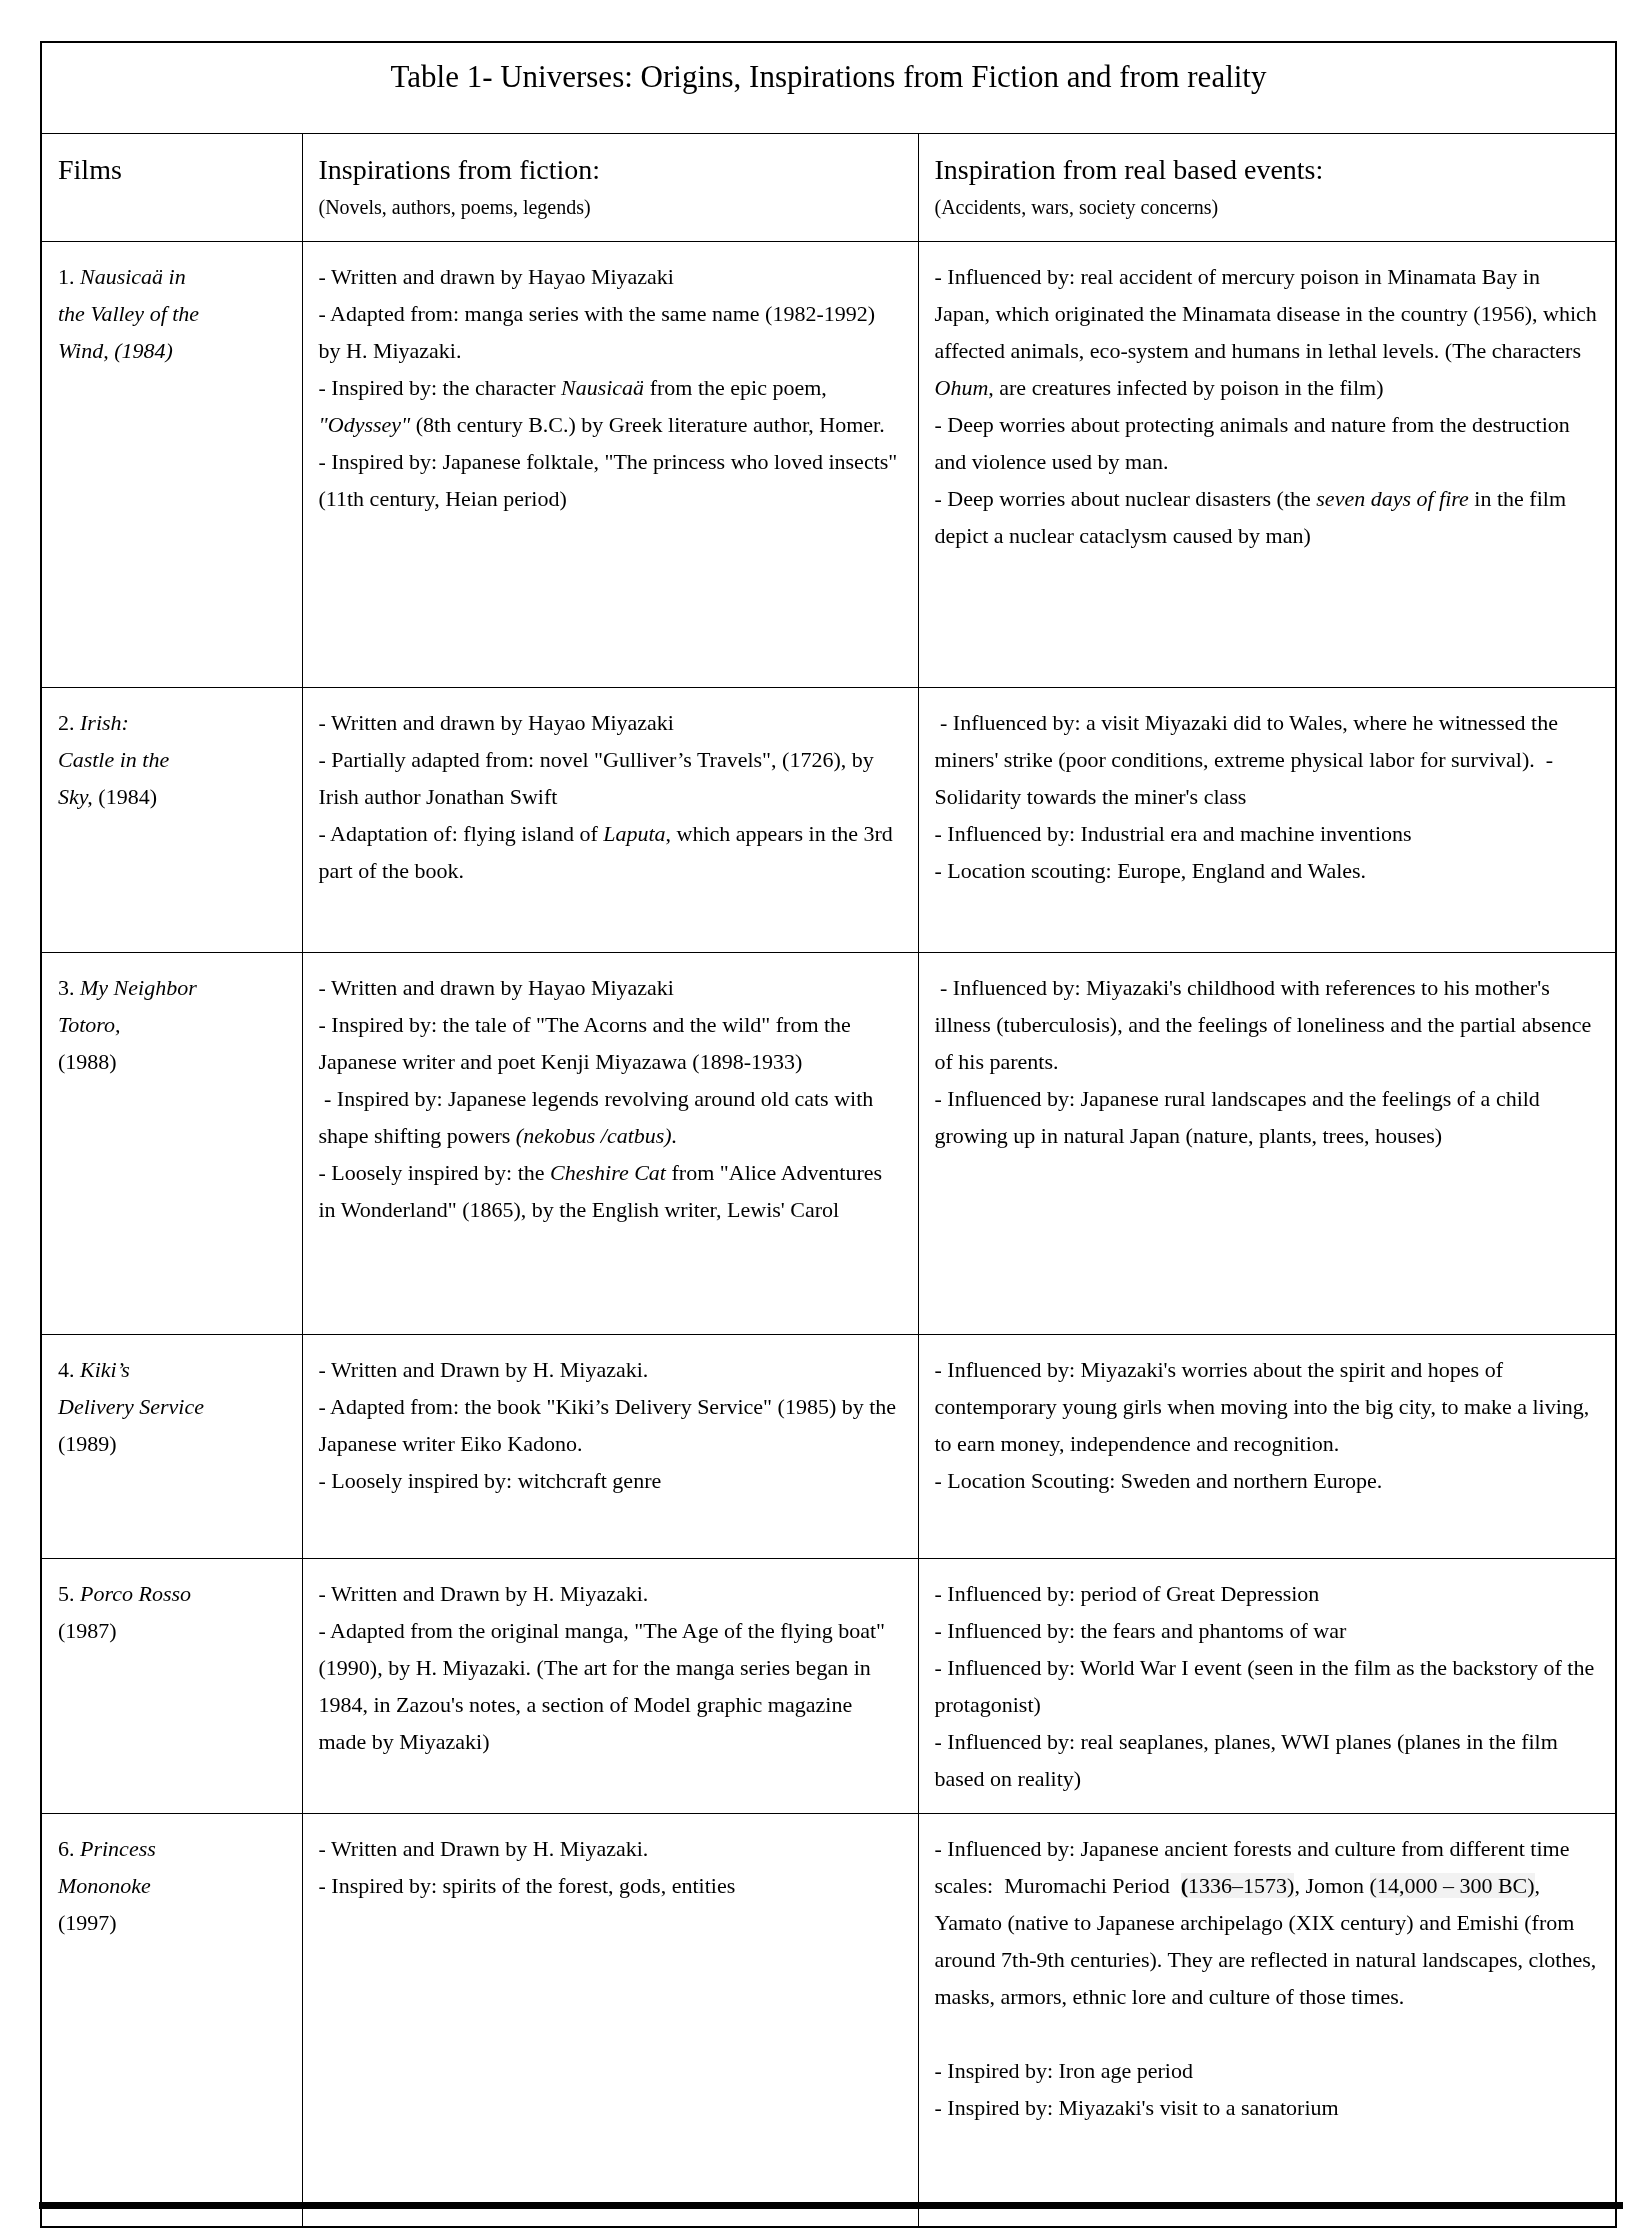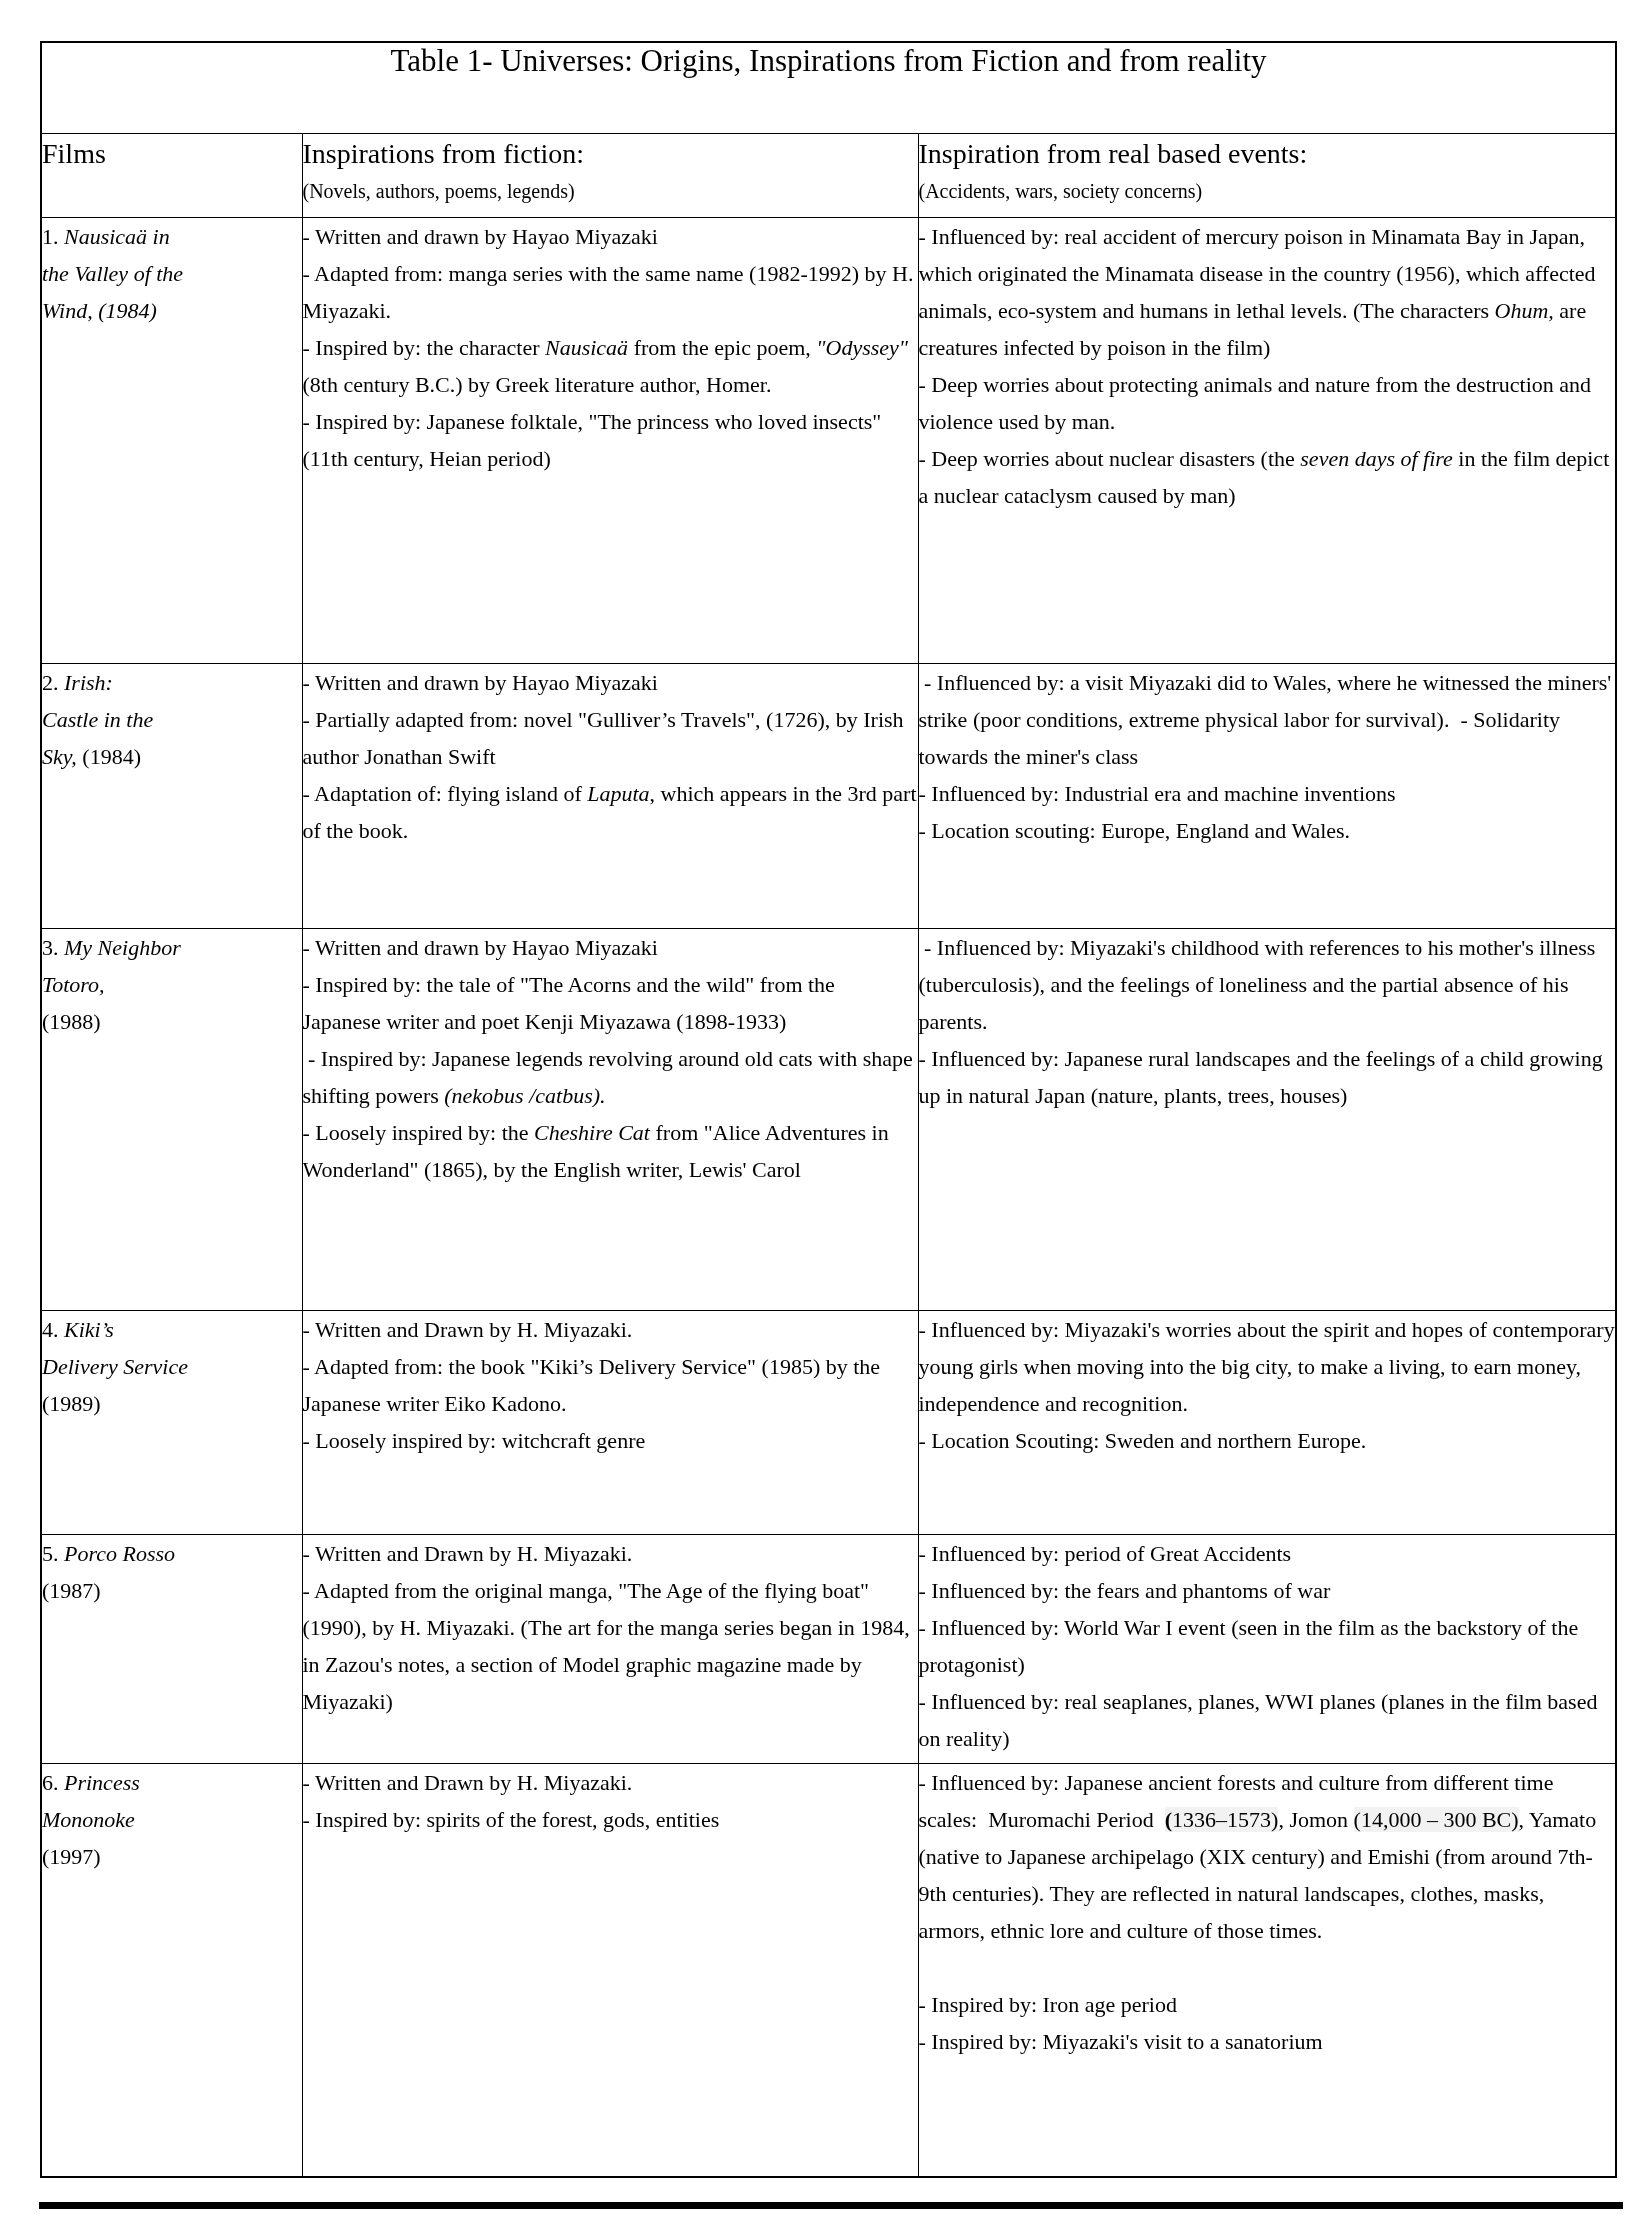--- a/index.html
+++ b/index.html
@@ -24,21 +24,21 @@
     border-collapse: collapse;
     table-layout: fixed;
     border: 2.7px solid #000000;
   }
   col.c1 { width: 261px; }
   col.c2 { width: 616px; }
   col.c3 { width: 698px; }
   table.doc-table td {
     border: 1.8px solid #000000;
     vertical-align: top;
-    padding: 0;
+    padding: 16px;
     margin-top: 16px;
   }
   tr.title-row { height: 91px; }
   td.title-cell {
     text-align: center;
     font-size: 31px;
     line-height: 36px;
     padding-top: 8.2px;
     border-bottom: 1.8px solid #000000;
   }
@@ -163,21 +163,21 @@
   </tr>
         <tr class="body-row">
     <td class="cell film-cell">
             <div class="para"><span>5. </span><span class="it">Porco Rosso</span><br><span>(1987)</span></div>
           </td>
     <td class="cell fiction-cell">
             <div class="para"><span>- Written and Drawn by H. Miyazaki.</span></div>
             <div class="para"><span>- Adapted from the original manga, "The Age of the flying boat" (1990), by H. Miyazaki. (The art for the manga series began in 1984, in Zazou's notes, a section of Model graphic magazine made by Miyazaki)</span></div>
           </td>
     <td class="cell reality-cell">
-            <div class="para"><span>- Influenced by: period of Great Accidents</span></div>
+            <div class="para"><span>- Influenced by: period of Great Depression</span></div>
             <div class="para"><span>- Influenced by: the fears and phantoms of war</span></div>
             <div class="para"><span>- Influenced by: World War I event (seen in the film as the backstory of the protagonist)</span></div>
             <div class="para"><span>- Influenced by: real seaplanes, planes, WWI planes (planes in the film based on reality)</span></div>
           </td>
   </tr>
         <tr class="body-row">
     <td class="cell film-cell">
             <div class="para"><span>6. </span><span class="it">Princess</span><br><span class="it">Mononoke</span><br><span>(1997)</span></div>
           </td>
     <td class="cell fiction-cell">

